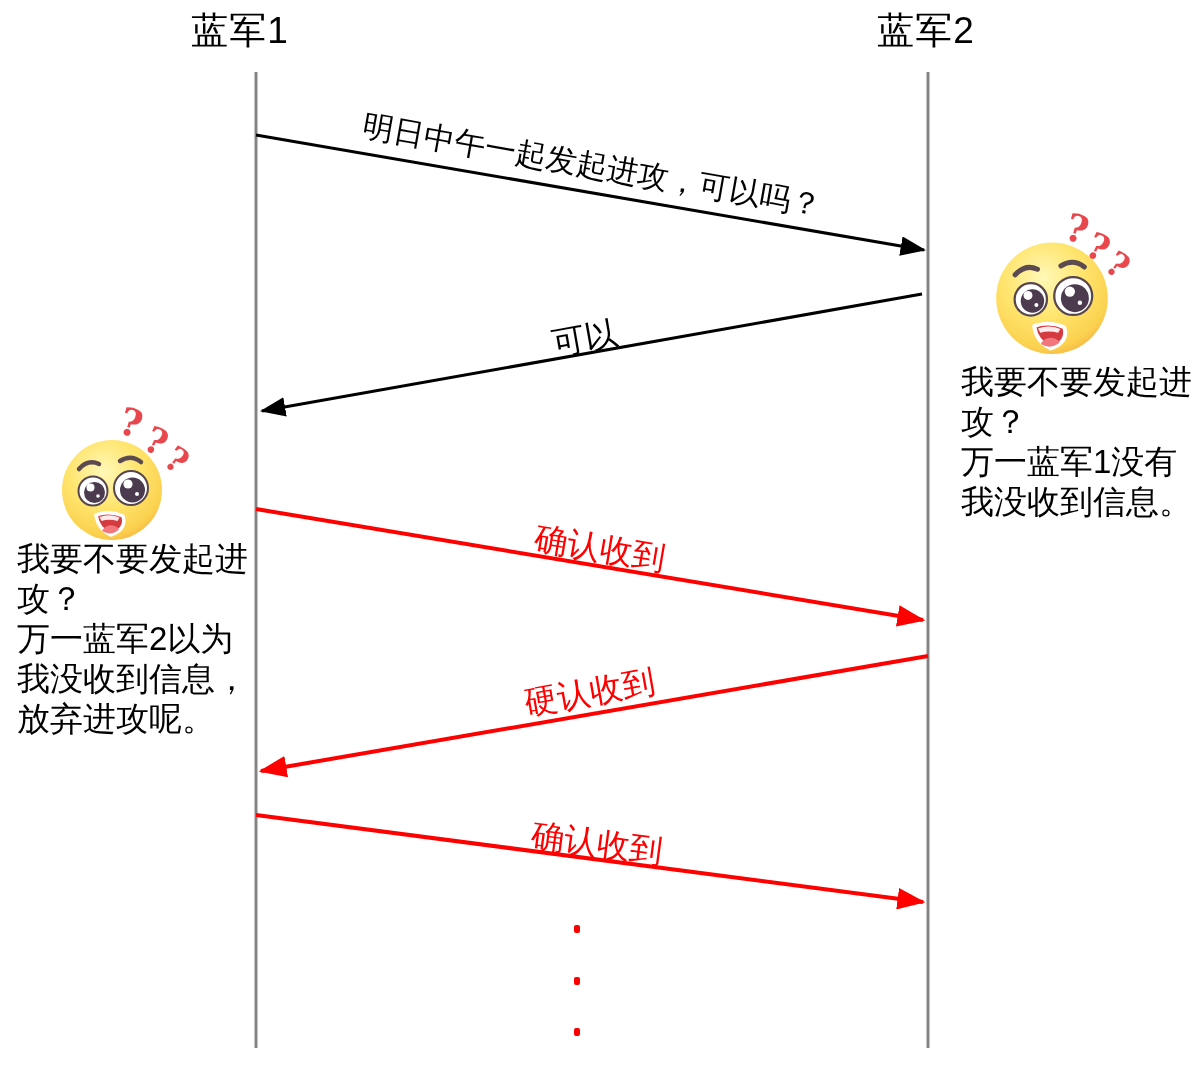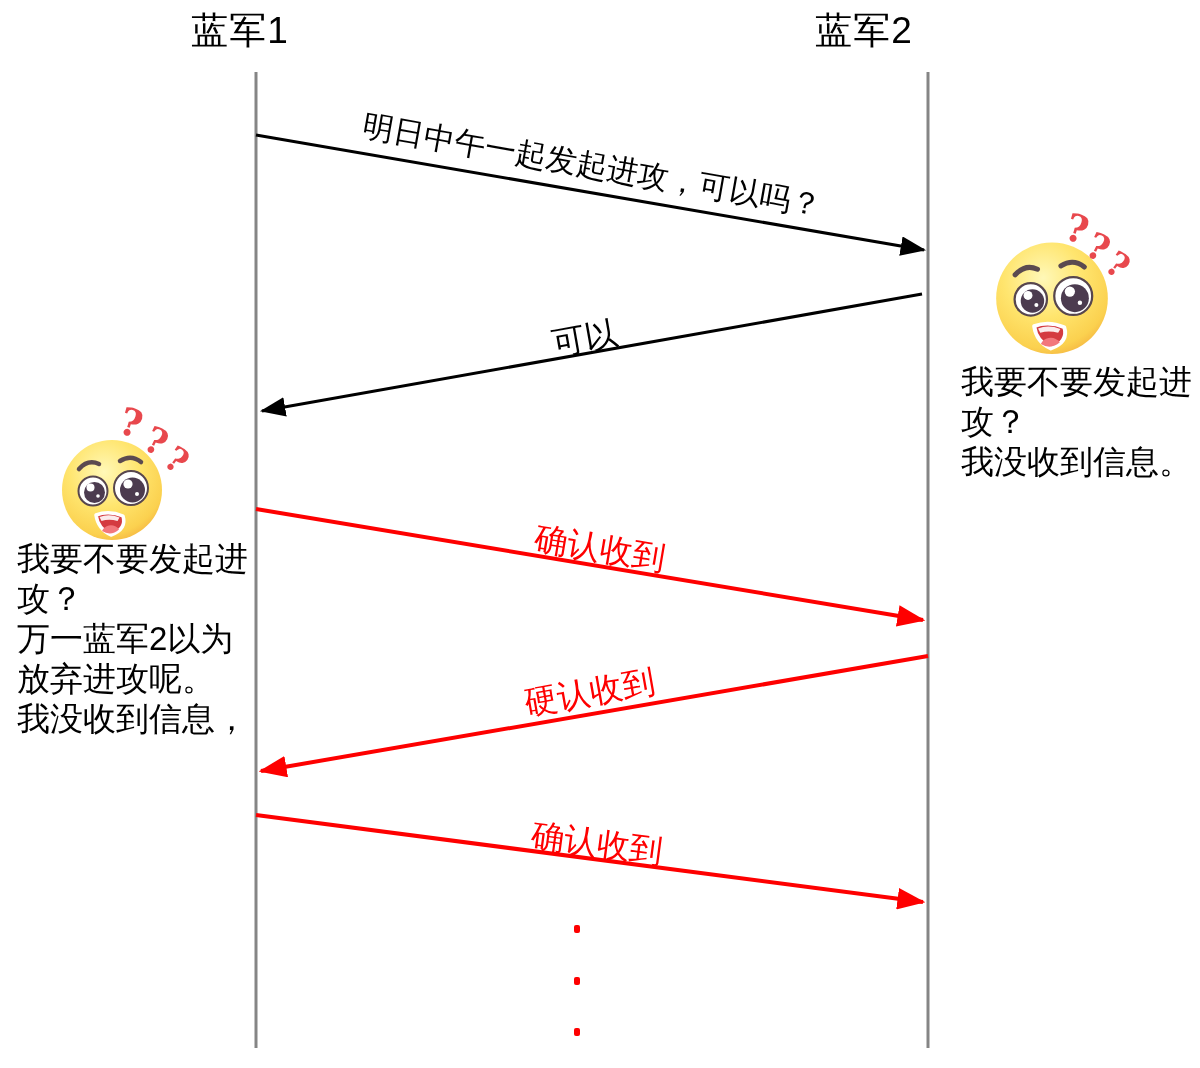--- a/index.html
+++ b/index.html
@@ -74,53 +74,54 @@
     <line x1="928" y1="72" x2="928" y2="1048" stroke="#858585" stroke-width="3"></line>
 
     <line x1="256" y1="135" x2="924" y2="250" stroke="#000000" stroke-width="3" marker-end="url(#ah-black)"></line>
     <line x1="922" y1="294" x2="262" y2="411" stroke="#000000" stroke-width="3" marker-end="url(#ah-black)"></line>
     <line x1="256" y1="509" x2="923" y2="620" stroke="#fe0000" stroke-width="4" marker-end="url(#ah-red)"></line>
     <line x1="928" y1="656" x2="261" y2="771" stroke="#fe0000" stroke-width="4" marker-end="url(#ah-red)"></line>
     <line x1="256" y1="815" x2="923" y2="902" stroke="#fe0000" stroke-width="4" marker-end="url(#ah-red)"></line>
   </svg>
 
   <div class="actor" style="left:240px;">蓝军1</div>
-  <div class="actor" style="left:864px;">蓝军2</div>
+  <div class="actor" style="left:926px;">蓝军2</div>
 
   <div class="msg" style="left:592px;top:166px;font-size:31px;transform:translate(-50%,-50%) rotate(10deg);">明日中午一起发起进攻，可以吗？</div>
   <div class="msg" style="left:585px;top:339px;transform:translate(-50%,-50%) rotate(-10deg);">可以</div>
   <div class="msg red" style="left:600px;top:549px;transform:translate(-50%,-50%) rotate(9.5deg);">确认收到</div>
   <div class="msg red" style="left:590px;top:693px;transform:translate(-50%,-50%) rotate(-10deg);">硬认收到</div>
   <div class="msg red" style="left:597px;top:844px;transform:translate(-50%,-50%) rotate(7.5deg);">确认收到</div>
 
   <svg class="emoji" style="left:985px;top:229px;width:134px;height:134px;">
     <use href="#emoji"></use>
   </svg>
   <span class="qm" style="left:1066px;top:206px;font-size:38px;transform:rotate(16deg);">?</span>
   <span class="qm" style="left:1088px;top:226px;font-size:36px;transform:rotate(26deg);">?</span>
   <span class="qm" style="left:1108px;top:245px;font-size:34px;transform:rotate(36deg);">?</span>
 
   <div class="thought" style="left:961px;top:362px;width:238px;">
     <div>我要不要发起进</div>
     <div>攻？</div>
+    <div>万一蓝军1没有</div>
     <div>我没收到信息。</div>
   </div>
 
   <svg class="emoji" style="left:52px;top:428px;width:120px;height:120px;">
     <use href="#emoji"></use>
   </svg>
   <span class="qm" style="left:120px;top:400px;font-size:38px;transform:rotate(16deg);">?</span>
   <span class="qm" style="left:146px;top:420px;font-size:36px;transform:rotate(26deg);">?</span>
   <span class="qm" style="left:167px;top:440px;font-size:34px;transform:rotate(36deg);">?</span>
 
   <div class="thought" style="left:17px;top:539px;width:242px;">
     <div>我要不要发起进</div>
     <div>攻？</div>
     <div>万一蓝军2以为</div>
+    <div>我没收到信息，</div>
     <div>放弃进攻呢。</div>
-    <div>我没收到信息，</div>
   </div>
 
   <div class="dot" style="left:574px;top:925px;"></div>
   <div class="dot" style="left:574px;top:977px;"></div>
   <div class="dot" style="left:574px;top:1028px;"></div>
 
 </div>
 
 </body></html>

